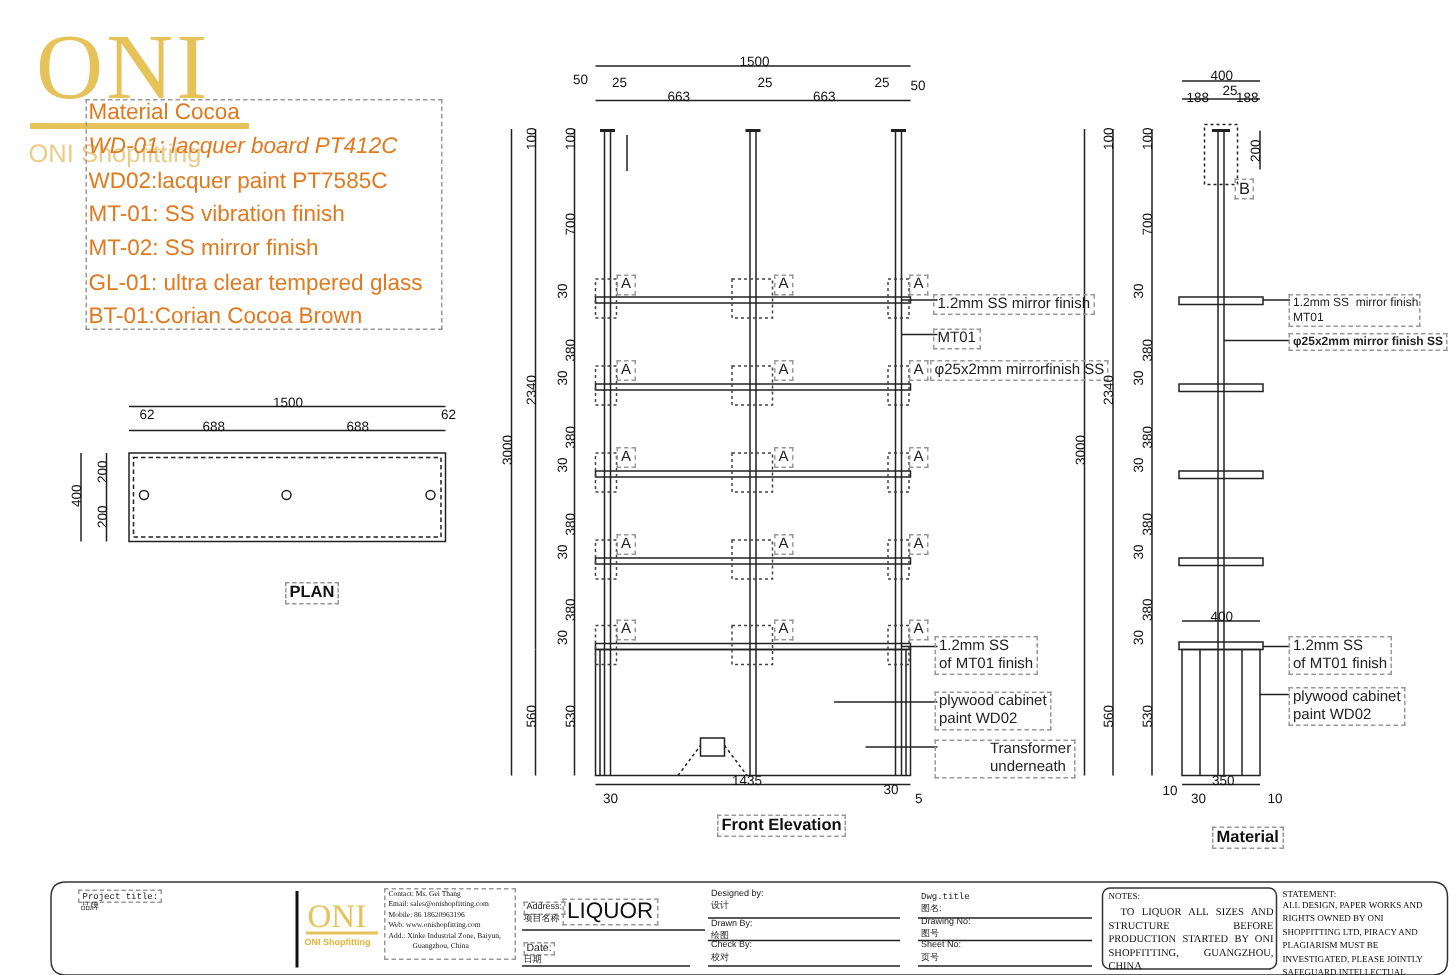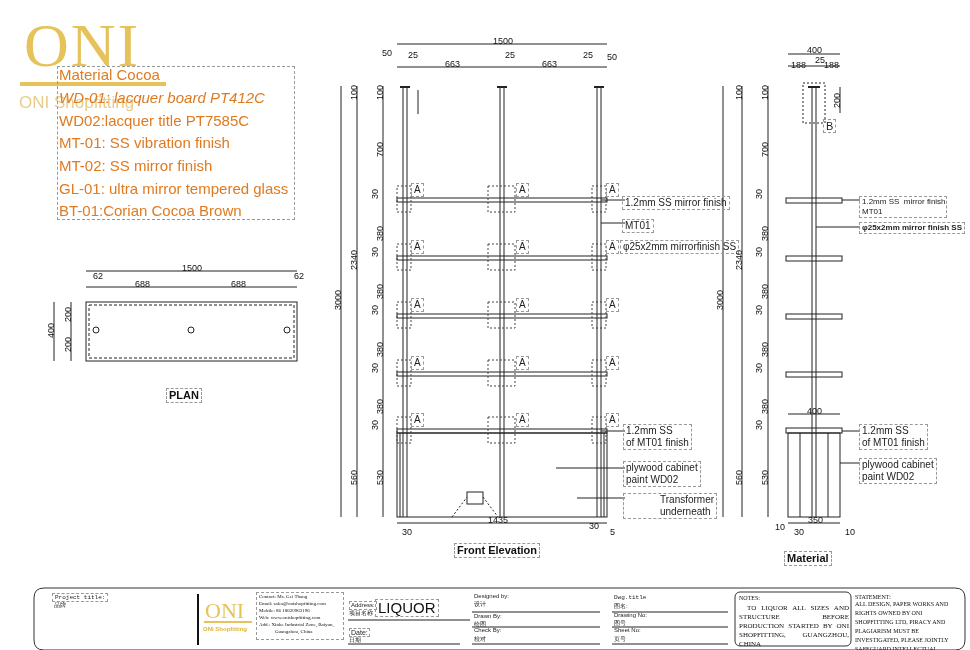--- a/index.html
+++ b/index.html
@@ -5,21 +5,21 @@
   html,body{margin:0;padding:0;background:#fff;}
   body{width:970px;height:650px;position:relative;overflow:hidden;font-family:"Liberation Sans",sans-serif;color:#111;}
   svg{position:absolute;left:0;top:0;}
   .abs{position:absolute;}
   .logo-big{position:absolute;left:24px;top:14px;font-family:"Liberation Serif",serif;font-size:62px;letter-spacing:2px;color:#e6c25a;line-height:62px;}
   .logo-bar{position:absolute;left:20px;top:82px;width:146px;height:4px;background:#e6c25a;}
   .logo-sub{position:absolute;left:19px;top:93px;font-size:17px;color:#e8cd8a;}
   .mat-box{position:absolute;left:57px;top:66px;width:236px;height:152px;border:1px dashed #999;}
   .mat-line{position:absolute;left:59px;font-size:15px;color:#e07a20;white-space:nowrap;line-height:18px;}
   .tag{position:absolute;font-size:10px;color:#222;border:1px dashed #999;padding:0 2px;line-height:12px;white-space:nowrap;background:transparent;}
-  .view-title{position:absolute;font-weight:bold;font-size:11px;border:1px dashed #999;padding:0 2px;line-height:13px;}
+  .view-title{position:absolute;font-weight:bold;font-size:11px;border:1px dashed #999;padding:0 2px;line-height:13px;margin-left:24px;}
   .dim{position:absolute;font-size:9px;color:#111;line-height:10px;white-space:nowrap;}
   .vdim{position:absolute;font-size:9px;color:#111;transform:rotate(-90deg);transform-origin:left top;white-space:nowrap;line-height:10px;}
   .tb{position:absolute;font-size:6px;line-height:7px;color:#222;white-space:nowrap;}
   .tb-small{position:absolute;font-family:"Liberation Serif",serif;font-size:7px;line-height:8px;color:#111;}
 </style>
 </head>
 <body>
 
 <svg width="970" height="650">
   <g stroke="#222" stroke-width="1" fill="none">
@@ -135,24 +135,24 @@
   </g>
 </svg>
 
 <div class="logo-big">ONI</div>
 <div class="logo-bar"></div>
 <div class="logo-sub">ONI Shopfitting</div>
 
 <div class="mat-box"></div>
 <div class="mat-line" style="top:66px;">Material Cocoa</div>
 <div class="mat-line" style="top:89px;font-style:italic;">WD-01: lacquer board PT412C</div>
-<div class="mat-line" style="top:112px;">WD02:lacquer title PT7585C</div>
+<div class="mat-line" style="top:112px;">WD02:lacquer paint PT7585C</div>
 <div class="mat-line" style="top:134px;">MT-01: SS vibration finish</div>
 <div class="mat-line" style="top:157px;">MT-02: SS mirror finish</div>
-<div class="mat-line" style="top:180px;">GL-01: ultra mirror tempered glass</div>
+<div class="mat-line" style="top:180px;">GL-01: ultra clear tempered glass</div>
 <div class="mat-line" style="top:202px;">BT-01:Corian Cocoa Brown</div>
 
 <div class="dim" style="left:182px;top:263px;">1500</div>
 <div class="dim" style="left:93px;top:271px;">62</div>
 <div class="dim" style="left:135px;top:279px;">688</div>
 <div class="dim" style="left:231px;top:279px;">688</div>
 <div class="dim" style="left:294px;top:271px;">62</div>
 <div class="vdim" style="left:46px;top:338px;">400</div>
 <div class="vdim" style="left:63px;top:322px;">200</div>
 <div class="vdim" style="left:63px;top:352px;">200</div>

